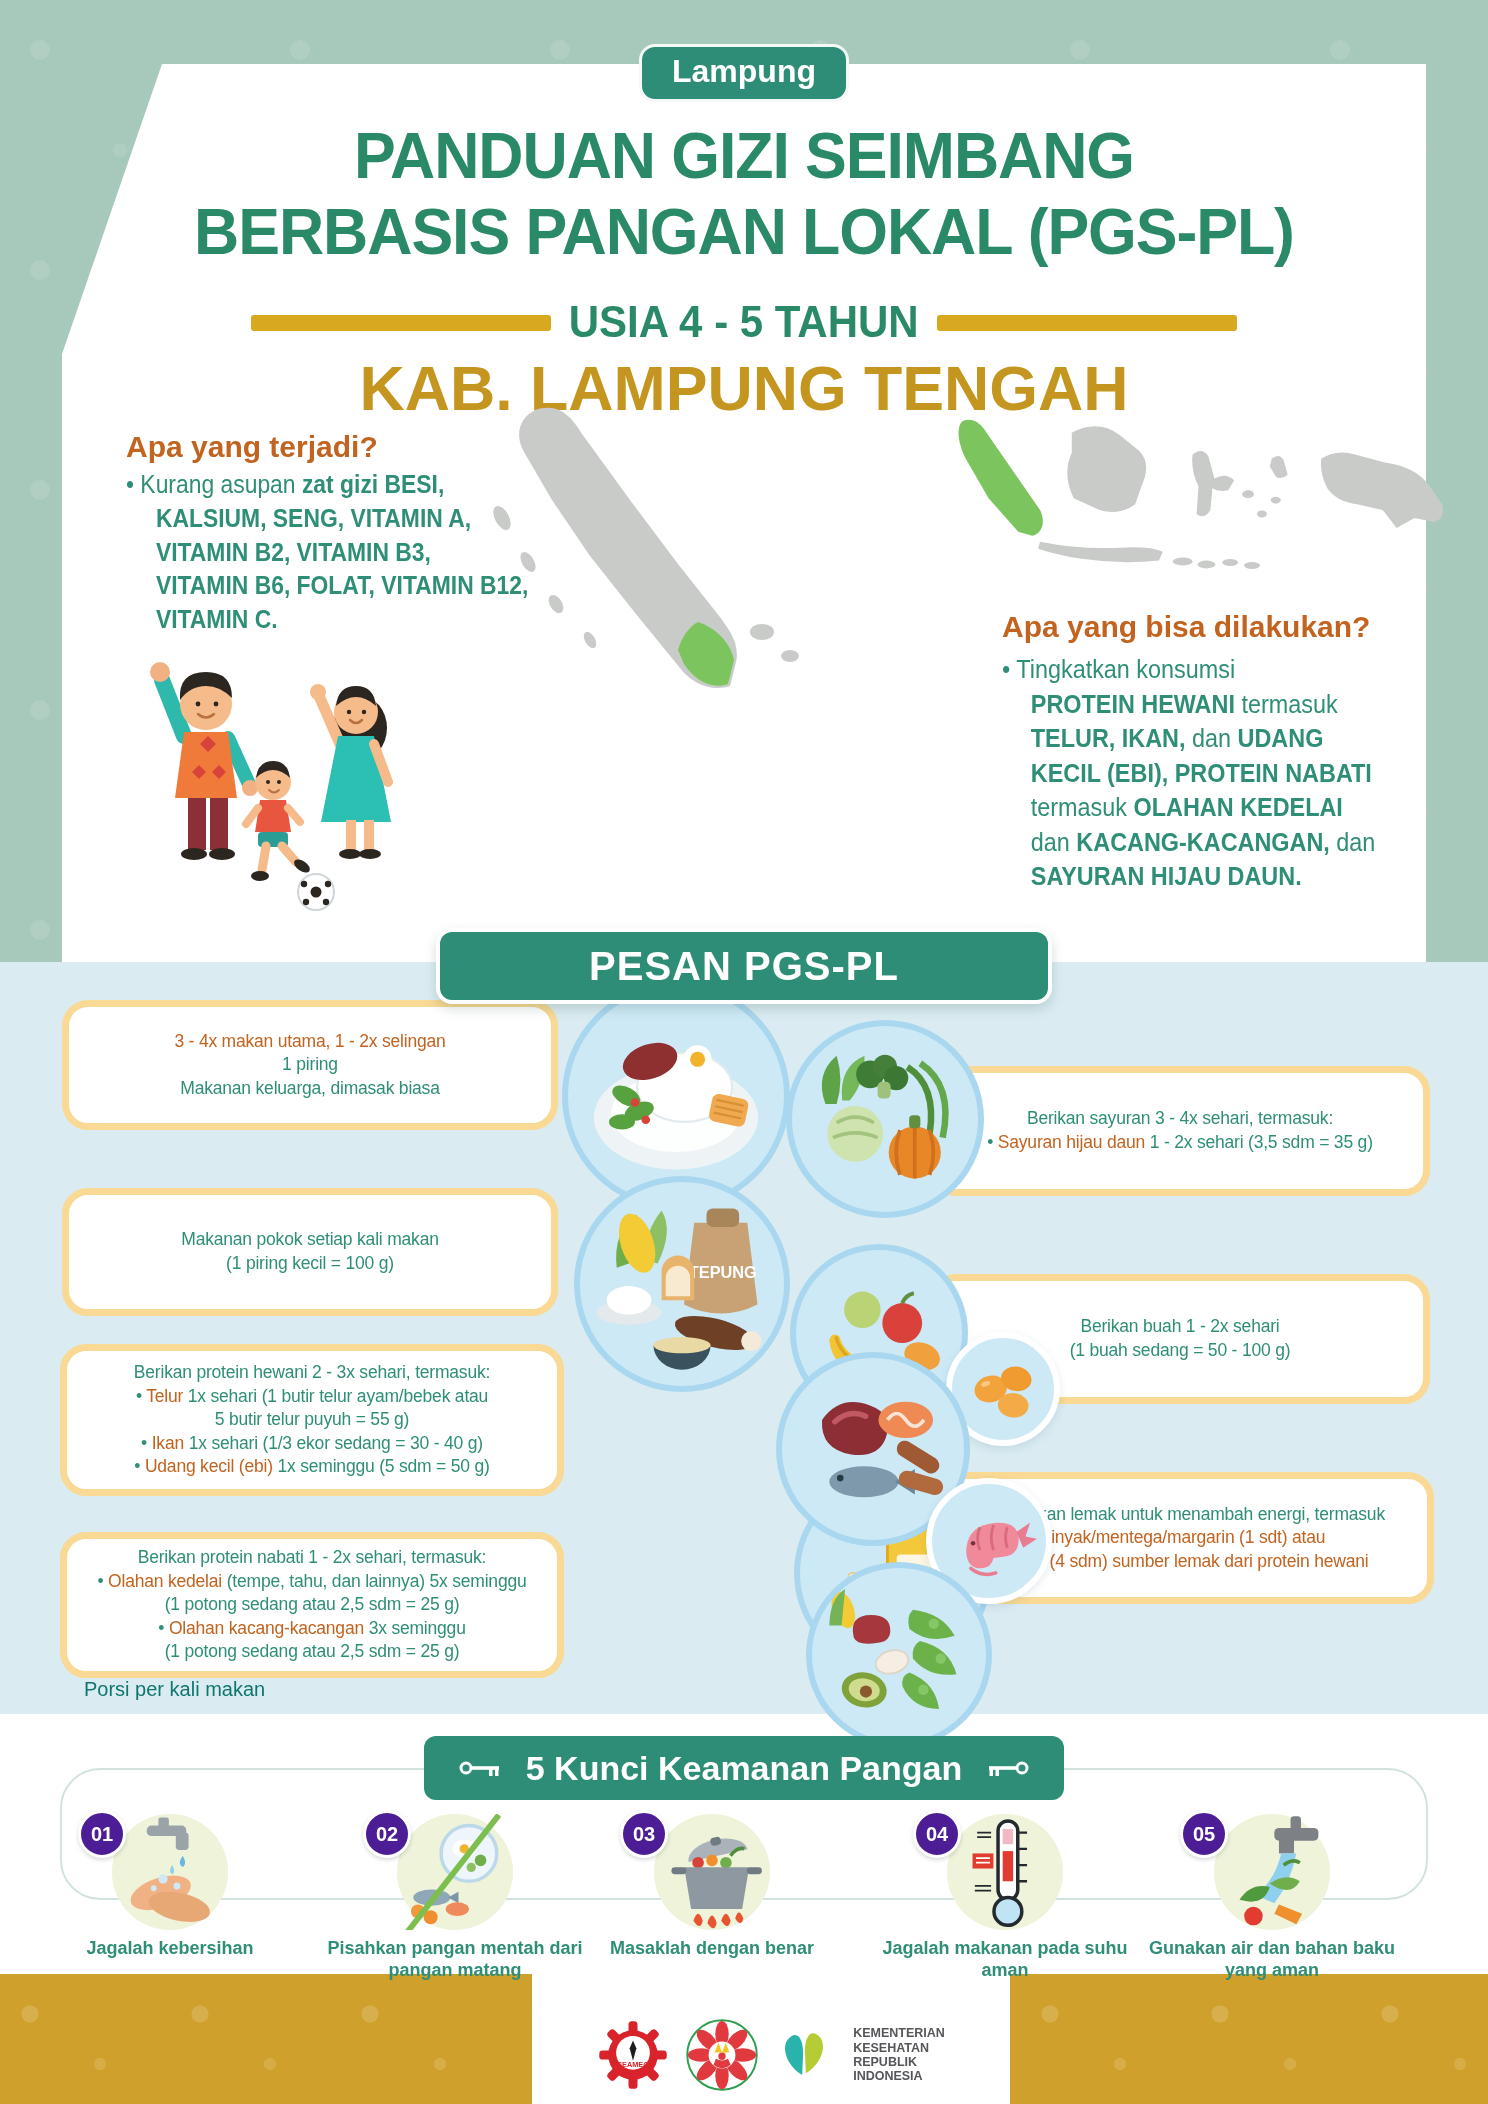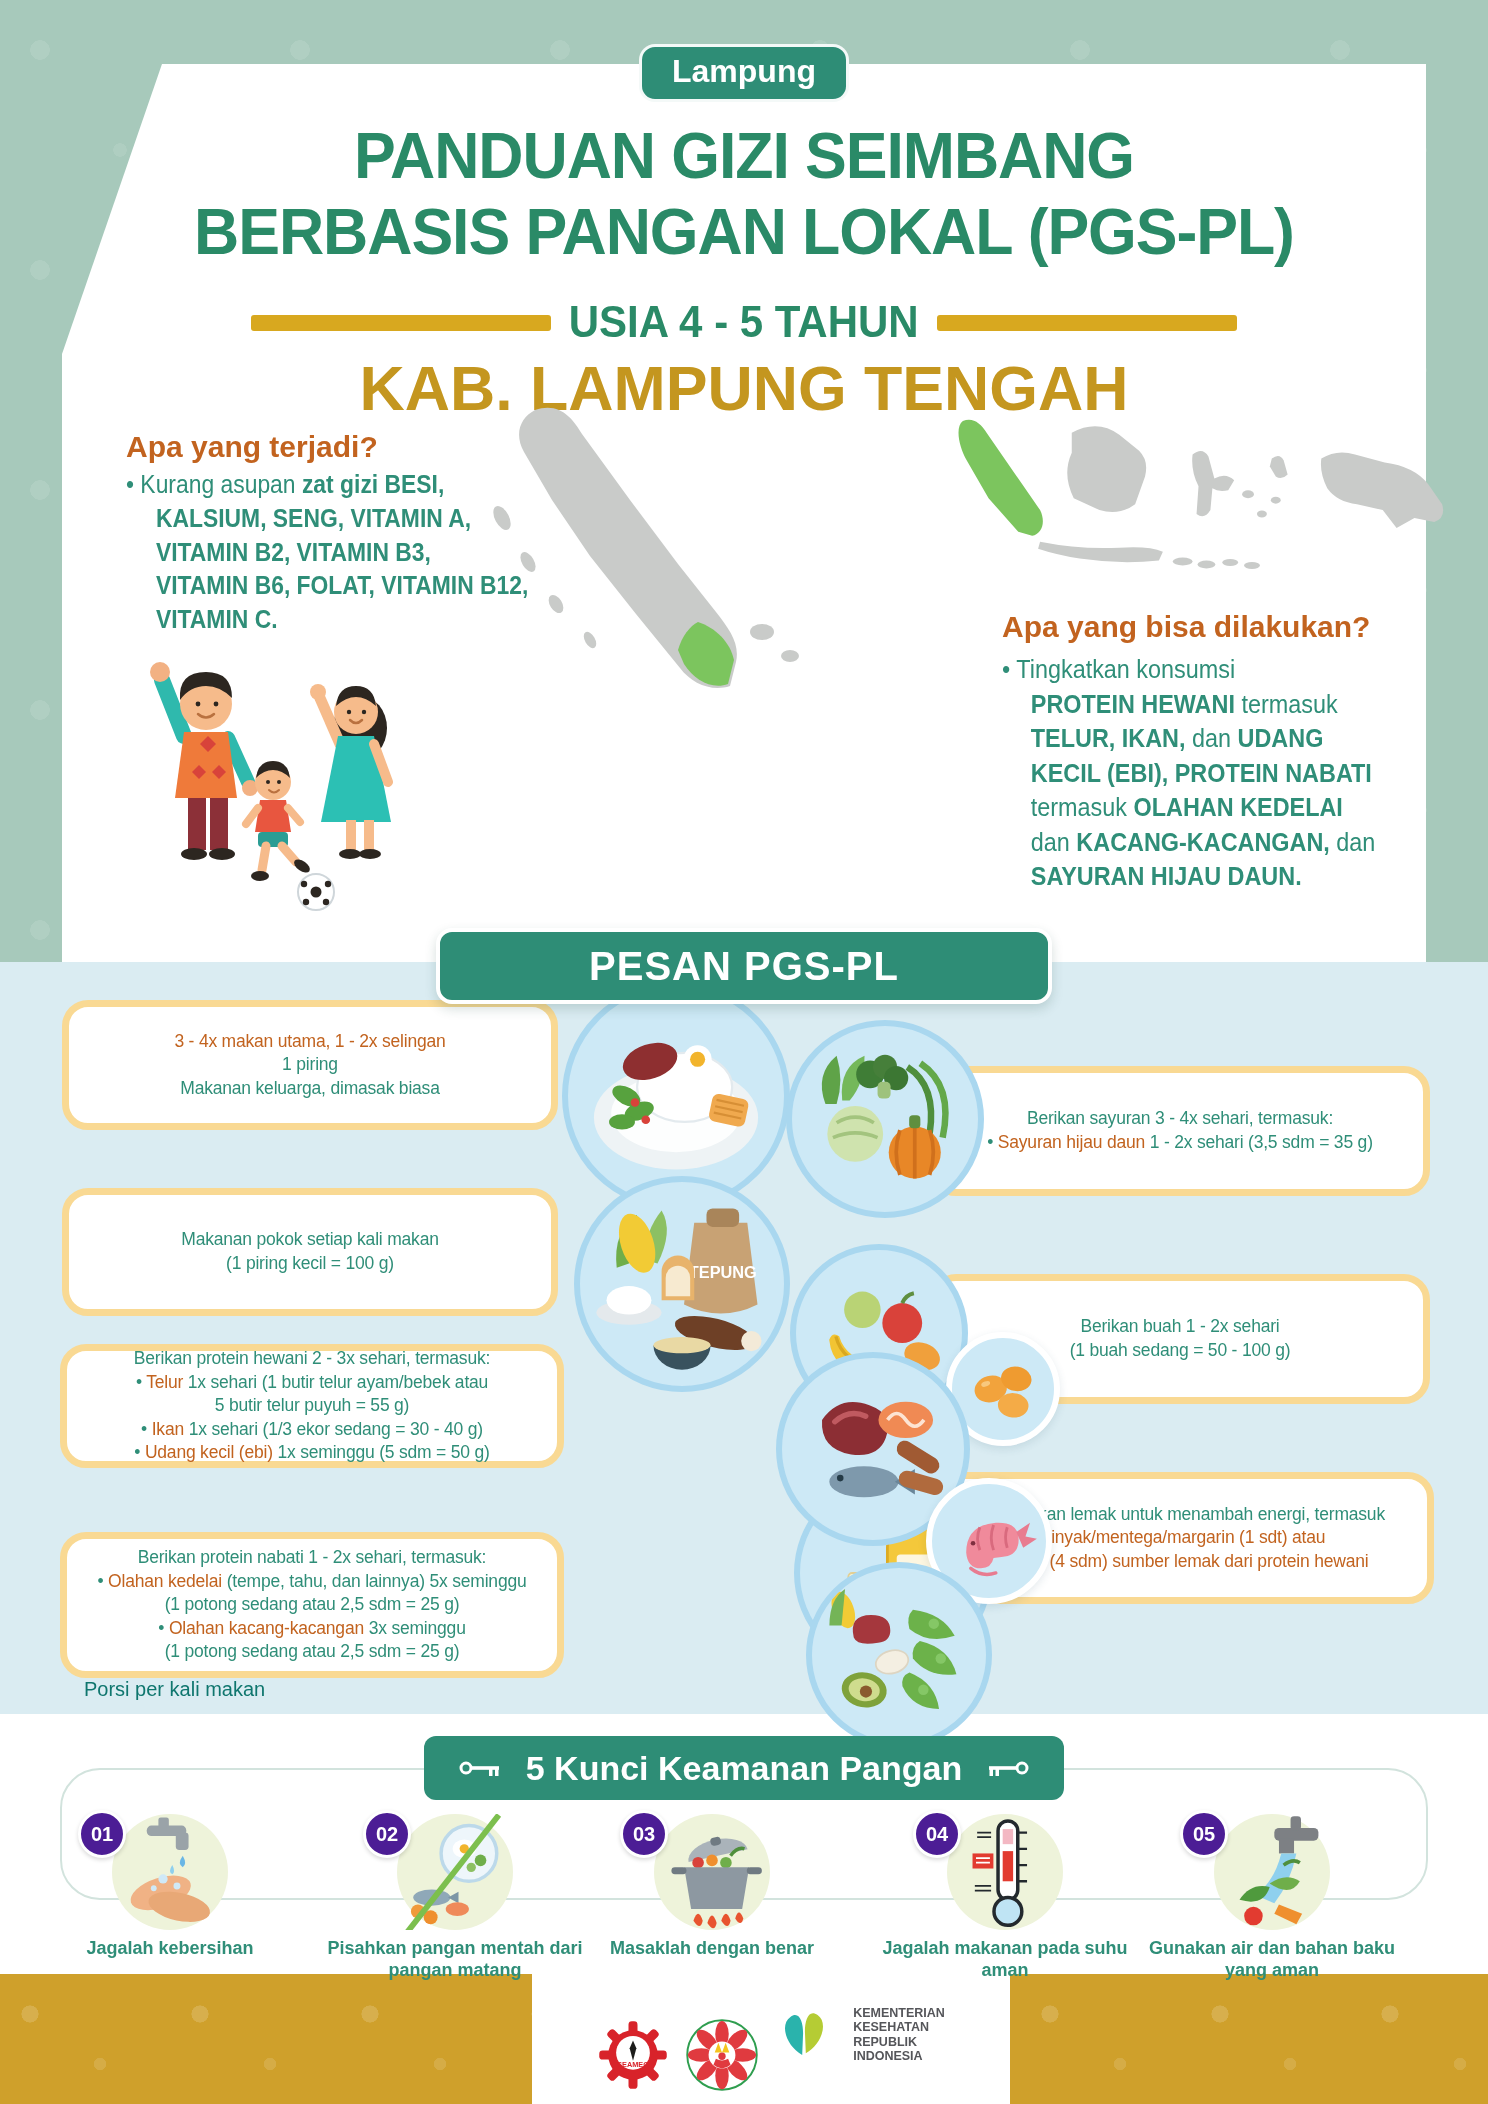--- a/index.html
+++ b/index.html
@@ -43,21 +43,21 @@
   display:flex;align-items:center;justify-content:center;letter-spacing:1px;z-index:6;box-shadow:0 5px 12px rgba(30,70,60,.18)}
 
 .card{position:absolute;background:#fff;border:7px solid #f9d993;border-radius:26px;display:flex;flex-direction:column;
   justify-content:center;align-items:center;text-align:center;font-size:17.5px;letter-spacing:-.2px;z-index:2;padding:6px 4px}
 .card-line{line-height:1.35;white-space:nowrap}
 .card .seg{font-weight:400}
 .card .seg.t{color:#2f8e78}
 .card .seg.o{color:#c2631f}
 .c-l1{left:62px;top:1000px;width:496px;height:130px}
 .c-l2{left:62px;top:1188px;width:496px;height:128px}
-.c-l3{left:60px;top:1344px;width:504px;height:124px}
+.c-l3{left:60px;top:1344px;width:504px;height:152px}
 .c-l4{left:60px;top:1532px;width:504px;height:146px}
 .c-r1{left:930px;top:1066px;width:500px;height:130px}
 .c-r2{left:930px;top:1274px;width:500px;height:130px}
 .c-r3{left:928px;top:1472px;width:506px;height:132px}
 .footnote{position:absolute;left:84px;top:1678px;color:#0f766e;font-size:20px;font-weight:normal}
 
 .food{position:absolute;border-radius:50%;background:#cde9f6;border:6px solid #a9d7ef;z-index:4;overflow:hidden}
 .food.white-ring{border-color:#fff;box-shadow:0 3px 8px rgba(40,80,110,.12)}
 .food svg{width:100%;height:100%;display:block}
 
@@ -70,21 +70,21 @@
   color:#fff;font-size:20px;font-weight:bold;display:flex;align-items:center;justify-content:center;z-index:7;box-shadow:0 2px 4px rgba(0,0,0,.15)}
 .kunci-caption{position:absolute;top:1938px;width:260px;text-align:center;color:#2f8e78;font-size:18px;font-weight:bold;line-height:1.2;z-index:5}
 
 .footer-gold{position:absolute;left:0;top:1974px;width:1488px;height:130px;
   background:
    radial-gradient(circle 14px at 30px 40px, rgba(255,255,255,.16) 60%, transparent 62%),
    radial-gradient(circle 10px at 100px 90px, rgba(255,255,255,.13) 60%, transparent 62%),
    #cfa02b;background-size:170px 130px}
 .footer-notch{position:absolute;left:532px;top:1974px;width:478px;height:130px;background:#fff;display:flex;justify-content:center;gap:14px;padding-top:32px}
 .logo{display:flex;align-items:center}
-.kemenkes{display:flex;gap:20px}
+.kemenkes{display:flex;align-items:center;gap:20px}
 .kemenkes-text{font-size:12.5px;font-weight:bold;color:#55565a;line-height:1.15}
 </style>
 </head>
 <body>
 
 <div class="bg-green"></div>
 <div class="white-panel"></div>
 <div class="blue-section"></div>
 
 <div class="badge">Lampung</div>

